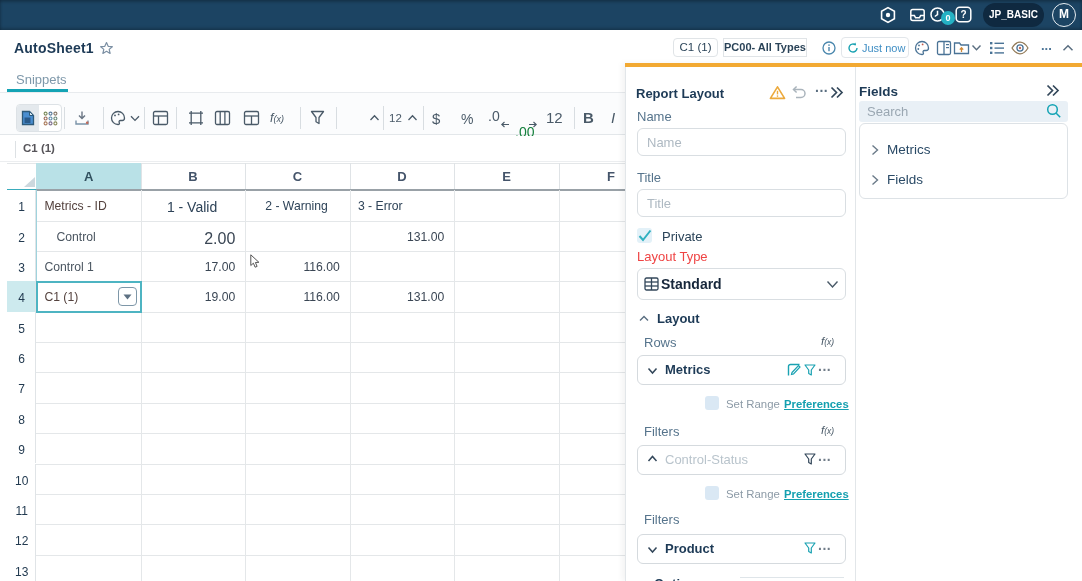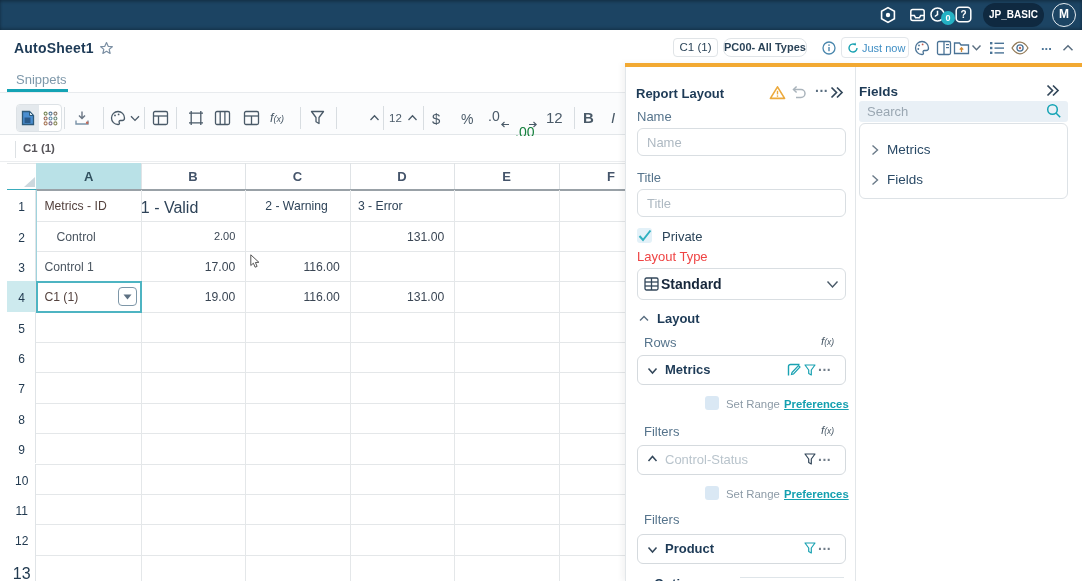--- a/index.html
+++ b/index.html
@@ -26,21 +26,21 @@
 <rect x="1.2" y="1.2" width="14.6" height="14.6" rx="3.5" fill="none" stroke="#fff" stroke-width="1.5"></rect>
 <text x="8.5" y="12.2" font-size="10" font-weight="bold" fill="#fff" text-anchor="middle" font-family="Liberation Sans">?</text>
   </svg>
 <div class="abs" style="left:983px;top:3px;width:61px;height:24px;background:#0f2940;border-radius:12px;color:#fff;font-size:10px;font-weight:bold;text-align:center;line-height:24px;">JP_BASIC</div>
 <div class="abs" style="left:1052px;top:3px;width:24px;height:24px;border:1.5px solid #e8eef2;border-radius:50%;color:#fff;font-size:12px;font-weight:bold;text-align:center;line-height:21px;">M</div>
 <div class="abs" style="left:14px;top:40px;width:200px;height:20px;color:#1d3a56;font-size:14px;font-weight:bold;letter-spacing:.2px;">AutoSheet1</div>
 <svg class="abs" style="left:99px;top:41px" width="15" height="15" viewBox="0 0 15 15">
 <path d="M7.5 1.6 L9.2 5.3 L13.3 5.7 L10.2 8.4 L11.1 12.4 L7.5 10.3 L3.9 12.4 L4.8 8.4 L1.7 5.7 L5.8 5.3 Z" fill="none" stroke="#7b8fa3" stroke-width="1.2" stroke-linejoin="round"></path>
   </svg>
 <div class="abs" style="left:673px;top:38px;width:45px;height:19px;border:1px solid #e0e4e7;border-radius:4px;color:#2a4358;font-size:11.5px;text-align:center;line-height:17px;">C1&nbsp;(1)</div>
-<div class="abs" style="left:723px;top:38px;width:84px;height:19px;border:1px solid #e0e4e7;border-radius:8px;color:#2a4358;font-size:11px;font-weight:bold;text-align:center;line-height:17px;white-space:nowrap;">PC00- All Types</div>
+<div class="abs" style="left:723px;top:38px;width:84px;height:19px;border:1px solid #e0e4e7;border-radius:0;color:#2a4358;font-size:11px;font-weight:bold;text-align:center;line-height:17px;white-space:nowrap;">PC00- All Types</div>
 <svg class="abs" style="left:822px;top:41px" width="14" height="14" viewBox="0 0 14 14">
 <circle cx="7" cy="7" r="6" fill="none" stroke="#4a87ad" stroke-width="1.3"></circle>
 <rect x="6.3" y="6" width="1.4" height="4.2" fill="#4a87ad"></rect>
 <rect x="6.3" y="3.4" width="1.4" height="1.5" fill="#4a87ad"></rect>
   </svg>
 <div class="abs" style="left:841px;top:37px;width:68px;height:21px;border:1px solid #e2e6ea;border-radius:4px;"></div>
 <svg class="abs" style="left:847px;top:42px" width="12" height="12" viewBox="0 0 12 12">
 <path d="M10 6 a4 4 0 1 1 -1.4 -3" fill="none" stroke="#1aa2b2" stroke-width="1.4"></path>
 <path d="M8.6 0.6 L8.9 3.2 L6.4 2.8" fill="#1aa2b2"></path>
   </svg>
@@ -221,33 +221,33 @@
 <div class="abs" style="left:7px;top:463.5px;width:29.4px;height:30.4px;background:#fff;border-right:1px solid #e0e4e7;"></div>
 <div class="abs" style="left:7px;top:473.5px;width:29.4px;height:15px;color:#223a50;font-size:12px;text-align:center;">10</div>
 <div class="abs" style="left:7px;top:493.8px;width:618px;height:1px;background:#e4e7e9;"></div>
 <div class="abs" style="left:7px;top:493.8px;width:29.4px;height:30.3px;background:#fff;border-right:1px solid #e0e4e7;"></div>
 <div class="abs" style="left:7px;top:503.8px;width:29.4px;height:15px;color:#223a50;font-size:12px;text-align:center;">11</div>
 <div class="abs" style="left:7px;top:524.1px;width:618px;height:1px;background:#e4e7e9;"></div>
 <div class="abs" style="left:7px;top:524.2px;width:29.4px;height:30.4px;background:#fff;border-right:1px solid #e0e4e7;"></div>
 <div class="abs" style="left:7px;top:534.2px;width:29.4px;height:15px;color:#223a50;font-size:12px;text-align:center;">12</div>
 <div class="abs" style="left:7px;top:554.5px;width:618px;height:1px;background:#e4e7e9;"></div>
 <div class="abs" style="left:7px;top:554.5px;width:29.4px;height:26.5px;background:#fff;border-right:1px solid #e0e4e7;"></div>
-<div class="abs" style="left:7px;top:564.5px;width:29.4px;height:15px;color:#223a50;font-size:16px;text-align:center;">13</div>
+<div class="abs" style="left:7px;top:564.5px;width:29.4px;height:15px;color:#223a50;font-size:12px;text-align:center;">13</div>
 <div class="abs" style="left:140.8px;top:190.3px;width:1px;height:390.7px;background:#e4e7e9;"></div>
 <div class="abs" style="left:245.3px;top:190.3px;width:1px;height:390.7px;background:#e4e7e9;"></div>
 <div class="abs" style="left:349.8px;top:190.3px;width:1px;height:390.7px;background:#e4e7e9;"></div>
 <div class="abs" style="left:454.3px;top:190.3px;width:1px;height:390.7px;background:#e4e7e9;"></div>
 <div class="abs" style="left:558.8px;top:190.3px;width:1px;height:390.7px;background:#e4e7e9;"></div>
 <div class="abs" style="left:36.4px;top:190.3px;width:1px;height:91.1px;background:#9fd3dd;"></div>
 <div class="abs" style="left:36.4px;top:199.3px;width:102.4px;height:16px;color:#54423e;font-size:12.2px;font-weight:normal;text-align:left;padding-left:8px;">Metrics - ID</div>
-<div class="abs" style="left:140.8px;top:199.3px;width:102.5px;height:16px;color:#2e4358;font-size:16px;font-weight:normal;padding-right:0px;">1 - Valid</div>
+<div class="abs" style="left:140.8px;top:199.3px;width:102.5px;height:16px;color:#2e4358;font-size:14px;font-weight:normal;text-align:center;padding-right:0px;">1 - Valid</div>
 <div class="abs" style="left:245.3px;top:199.3px;width:102.5px;height:16px;color:#2e4358;font-size:12.2px;font-weight:normal;text-align:center;padding-right:0px;">2 - Warning</div>
 <div class="abs" style="left:329px;top:199.3px;width:102.5px;height:16px;color:#2e4358;font-size:12.2px;font-weight:normal;text-align:center;padding-right:0px;">3 - Error</div>
 <div class="abs" style="left:36.4px;top:229.7px;width:102.4px;height:16px;color:#4a5560;font-size:12.2px;font-weight:normal;text-align:left;padding-left:20px;">Control</div>
-<div class="abs" style="left:140.8px;top:229.7px;width:102.5px;height:16px;color:#3a4654;font-size:11px;font-weight:normal;text-align:right;padding-right:8px;">2.00</div>
+<div class="abs" style="left:140.8px;top:229.7px;width:102.5px;height:16px;color:#3a4654;font-size:16px;font-weight:normal;text-align:right;padding-right:8px;">2.00</div>
 <div class="abs" style="left:349.8px;top:229.7px;width:102.5px;height:16px;color:#3a4654;font-size:12.2px;font-weight:normal;text-align:right;padding-right:8px;">131.00</div>
 <div class="abs" style="left:36.4px;top:260.0px;width:102.4px;height:16px;color:#4a5560;font-size:12.2px;font-weight:normal;text-align:left;padding-left:8px;">Control 1</div>
 <div class="abs" style="left:140.8px;top:260.0px;width:102.5px;height:16px;color:#3a4654;font-size:12.2px;font-weight:normal;text-align:right;padding-right:8px;">17.00</div>
 <div class="abs" style="left:245.3px;top:260.0px;width:102.5px;height:16px;color:#3a4654;font-size:12.2px;font-weight:normal;text-align:right;padding-right:8px;">116.00</div>
 <div class="abs" style="left:140.8px;top:290.4px;width:102.5px;height:16px;color:#3a4654;font-size:12.2px;font-weight:normal;text-align:right;padding-right:8px;">19.00</div>
 <div class="abs" style="left:245.3px;top:290.4px;width:102.5px;height:16px;color:#3a4654;font-size:12.2px;font-weight:normal;text-align:right;padding-right:8px;">116.00</div>
 <div class="abs" style="left:349.8px;top:290.4px;width:102.5px;height:16px;color:#3a4654;font-size:12.2px;font-weight:normal;text-align:right;padding-right:8px;">131.00</div>
 <div class="abs" style="left:36.4px;top:280.9px;width:105.4px;height:32.4px;border:2px solid #4db4c2;background:#fff;"></div>
 <div class="abs" style="left:44.4px;top:290.4px;width:60px;height:16px;color:#54423e;font-size:12.2px;">C1 (1)</div>
 <div class="abs" style="left:118px;top:287.4px;width:19px;height:19px;border:1.5px solid #7e97a8;border-radius:4px;background:#fff;"></div>

